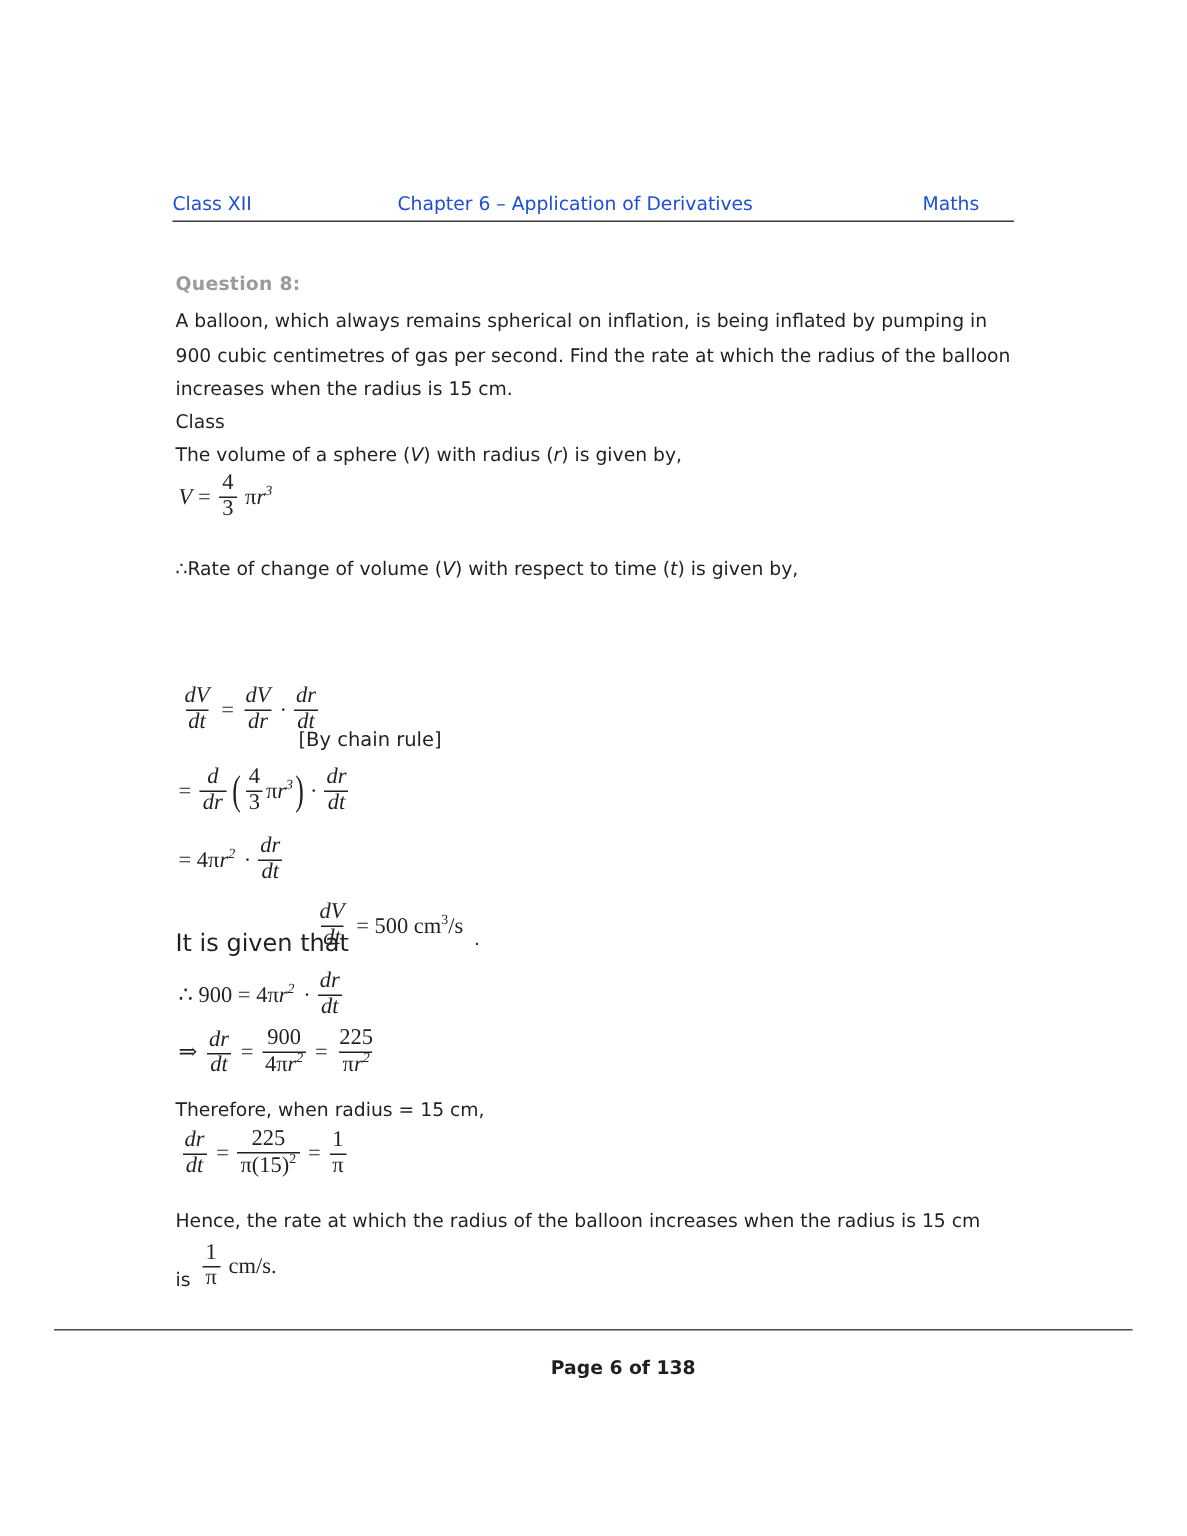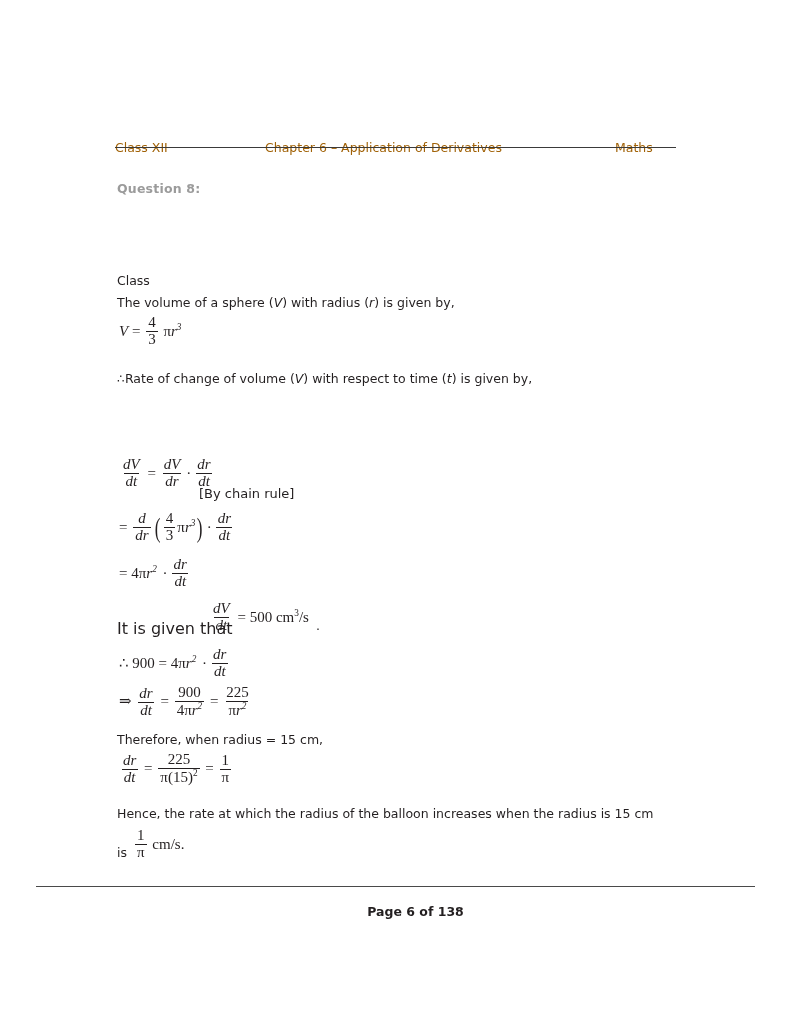--- a/index.html
+++ b/index.html
@@ -22,29 +22,29 @@
     background: #fff;
   }
 
   
   .header {
     position: absolute;
     left: 115px;
     top: 128px;
     width: 560px;
     font-size: 12.5px;
-    color: #a16207;
+    color: #1d4ed8;
   }
   .header-row {
     display: flex;
     align-items: baseline;
     white-space: nowrap;
   }
   .hdr-class { width: 150px; }
-  .hdr-chapter { flex: 1; text-align: left; margin-top: 12px; }
+  .hdr-chapter { flex: 1; text-align: left; }
   .hdr-subject { width: 60px; text-align: left; }
   .header-rule {
     position: absolute;
     left: 115px;
     top: 147px;
     width: 561px;
     height: 0;
     border-top: 1.6px solid #3a3a3a;
   }
 
@@ -204,20 +204,21 @@
     <div class="header-row">
       <span class="hdr-class">Class XII</span>
       <span class="hdr-chapter">Chapter 6 – Application of Derivatives</span>
       <span class="hdr-subject">Maths</span>
     </div>
   </div>
   <div class="header-rule"></div>
 
   <div class="q-label">Question 8:</div>
 
+  <div class="para q-body">A balloon, which always remains spherical on inflation, is being inflated by pumping in 900 cubic centimetres of gas per second. Find the rate at which the radius of the balloon increases when the radius is 15 cm.</div>
 
   <div class="para answer-word">Class</div>
 
   <div class="para vol-line">
     <span>The volume of a sphere (</span><span class="ital">V</span><span>) with radius (</span><span class="ital">r</span><span>) is given by,</span>
   </div>
 
   <div class="math" id="m-volume">
     <span class="mi">V</span>
     <span class="mu">=</span>

